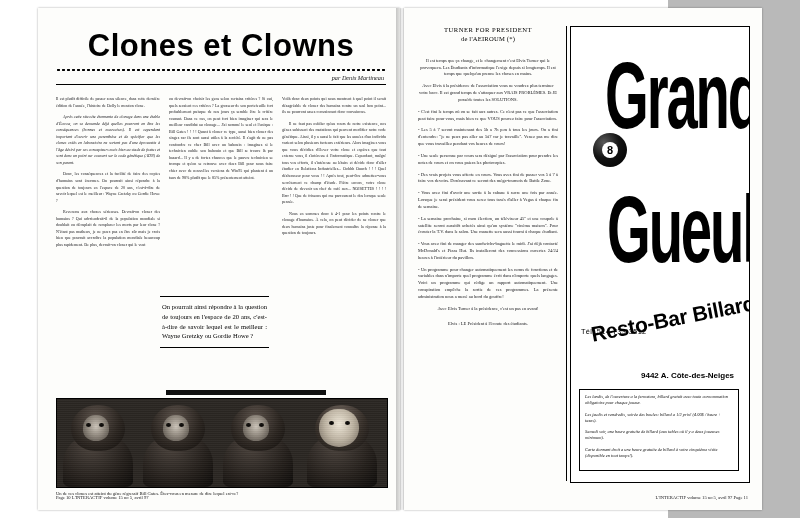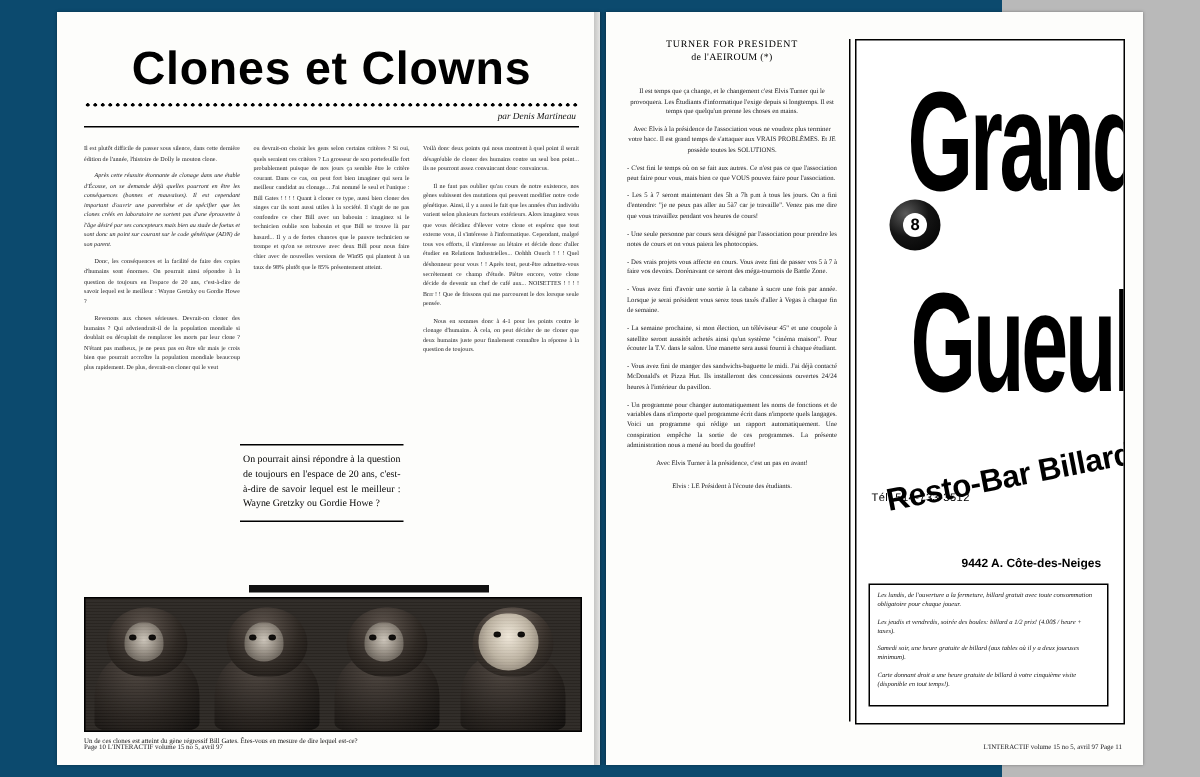--- a/index.html
+++ b/index.html
@@ -10,21 +10,21 @@
   body {
     width: 800px;
     height: 518px;
     overflow: hidden;
     font-family: "Liberation Serif", serif;
   }
   .spread {
     position: relative;
     width: 668px;
     height: 518px;
-    background: #0c4a6e;
+    background: #ffffff;
   }
   .page {
     position: absolute;
     top: 8px;
     background: #fdfdfb;
     box-shadow: 0 0 2px rgba(0,0,0,0.35);
   }
   .page-left {
     left: 38px;
     width: 362px;

